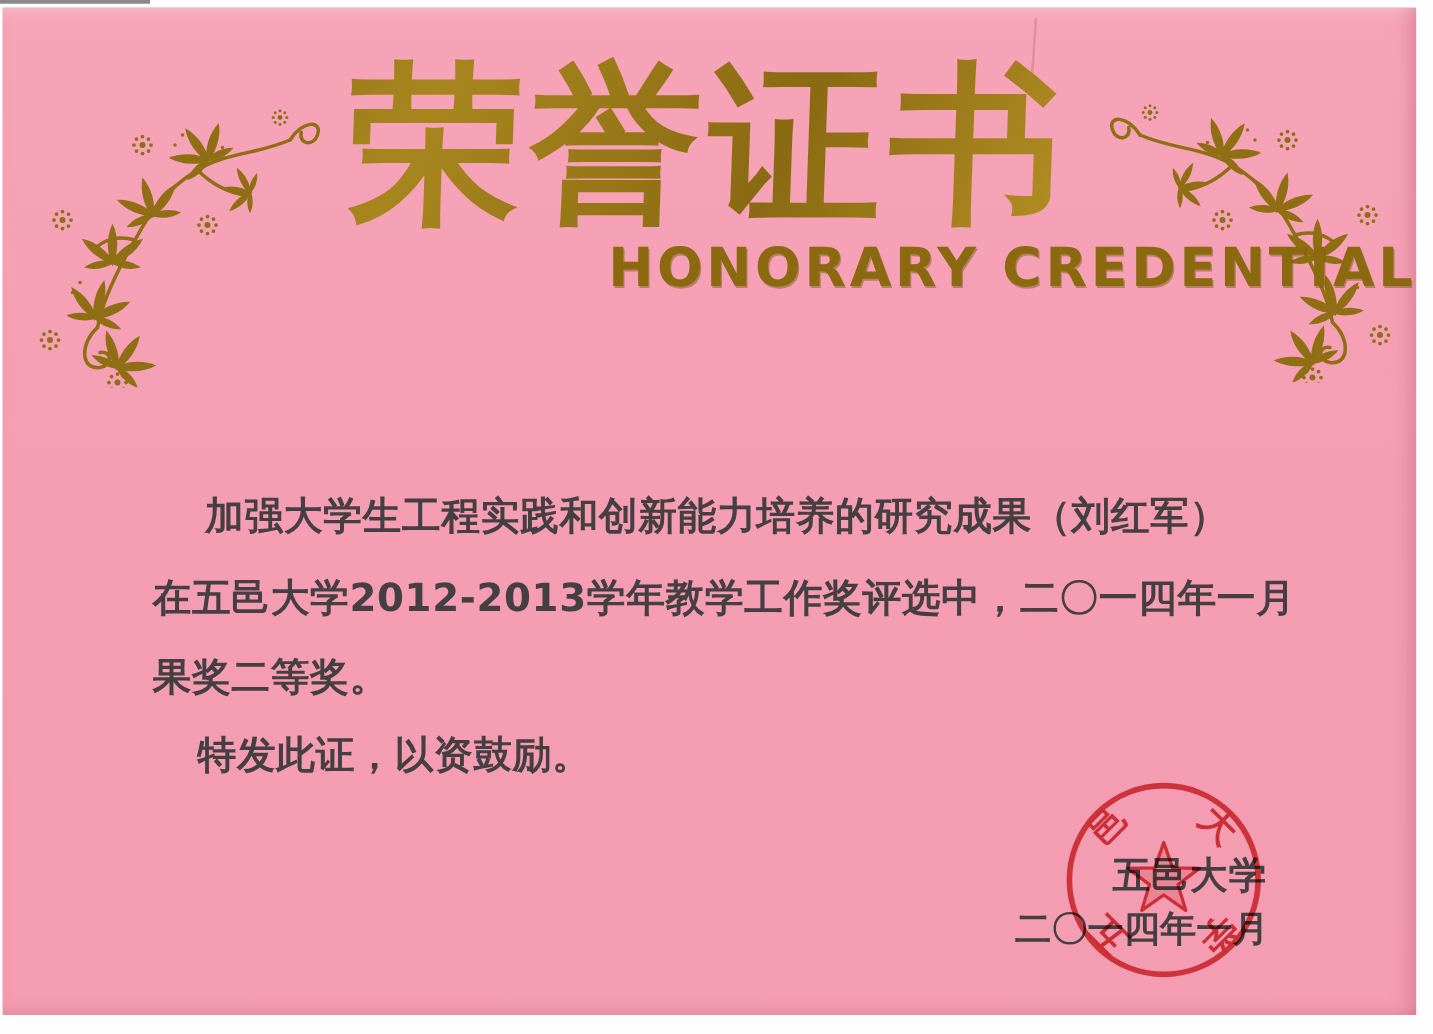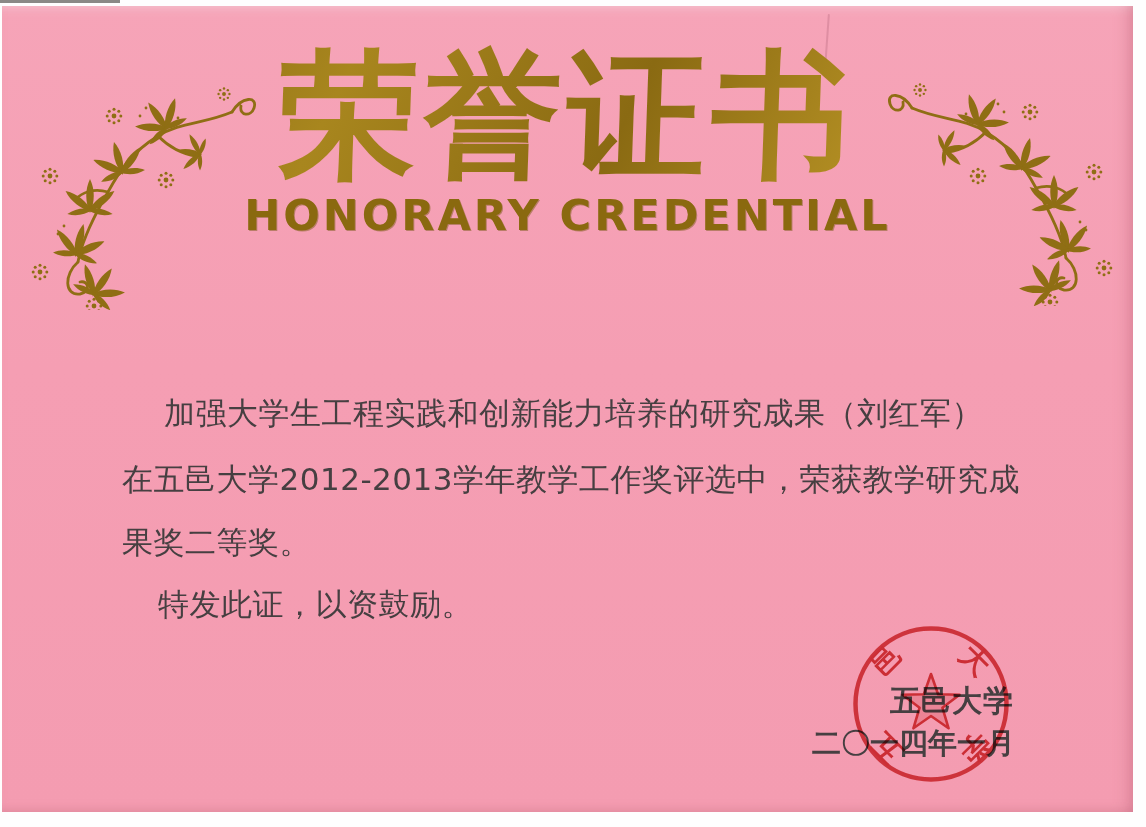--- a/index.html
+++ b/index.html
@@ -41,30 +41,30 @@
     font-size:138px; line-height:1.15;
     letter-spacing:6px;
     color:#8d6c11;
     background:linear-gradient(115deg,#7c5e0e 0%,#a8861e 30%,#8a6a12 55%,#b08c22 75%,#826410 100%);
     -webkit-background-clip:text; background-clip:text;
     -webkit-text-fill-color:transparent;
     transform:skewX(-2deg);
   }
   .cert-subtitle {
     position:absolute; left:0; top:186px; width:1131px;
-    text-align:center;
+    text-align:right;
     font-weight:bold;
     font-size:43px; line-height:1.1;
     letter-spacing:3px;
     color:#8a690f;
     text-shadow:1px 1px 0 rgba(110,84,10,.45);
   }
   .body-line {
     position:absolute;
-    font-size:31px; line-height:42px; font-weight:normal;
+    font-size:31px; line-height:42px; font-weight:bold;
     color:#463f41;
     letter-spacing:.5px;
     white-space:nowrap;
   }
   .bl-1 { left:162px; top:386px; }
   .bl-2 { left:120px; top:452px; }
   .bl-3 { left:120px; top:515px; }
   .bl-4 { left:156px; top:577px; }
 
   .footer-block {
@@ -154,21 +154,21 @@
   <svg class="ornament tr" viewBox="0 0 240 252" aria-hidden="true">
     <g transform="translate(240,0) scale(-1,1)">
       <use href="#vine"></use>
     </g>
   </svg>
 
   <h1 class="cert-title">荣誉证书</h1>
   <div class="cert-subtitle">HONORARY CREDENTIAL</div>
 
   <p class="body-line bl-1">加强大学生工程实践和创新能力培养的研究成果（刘红军）</p>
-  <p class="body-line bl-2">在五邑大学2012-2013学年教学工作奖评选中，荣获教学研究成</p>
+  <p class="body-line bl-2">在五邑大学2012-2013学年教学工作奖评选中，二〇一四年一月</p>
   <p class="body-line bl-3">果奖二等奖。</p>
   <p class="body-line bl-4">特发此证，以资鼓励。</p>
 
   <div class="footer-block">
     <div class="issuer">五邑大学</div>
     <div class="issue-date">二〇一四年一月</div>
   </div>
 
   <div class="seal">
     <svg width="160" height="160" viewBox="0 0 160 160" aria-hidden="true">

